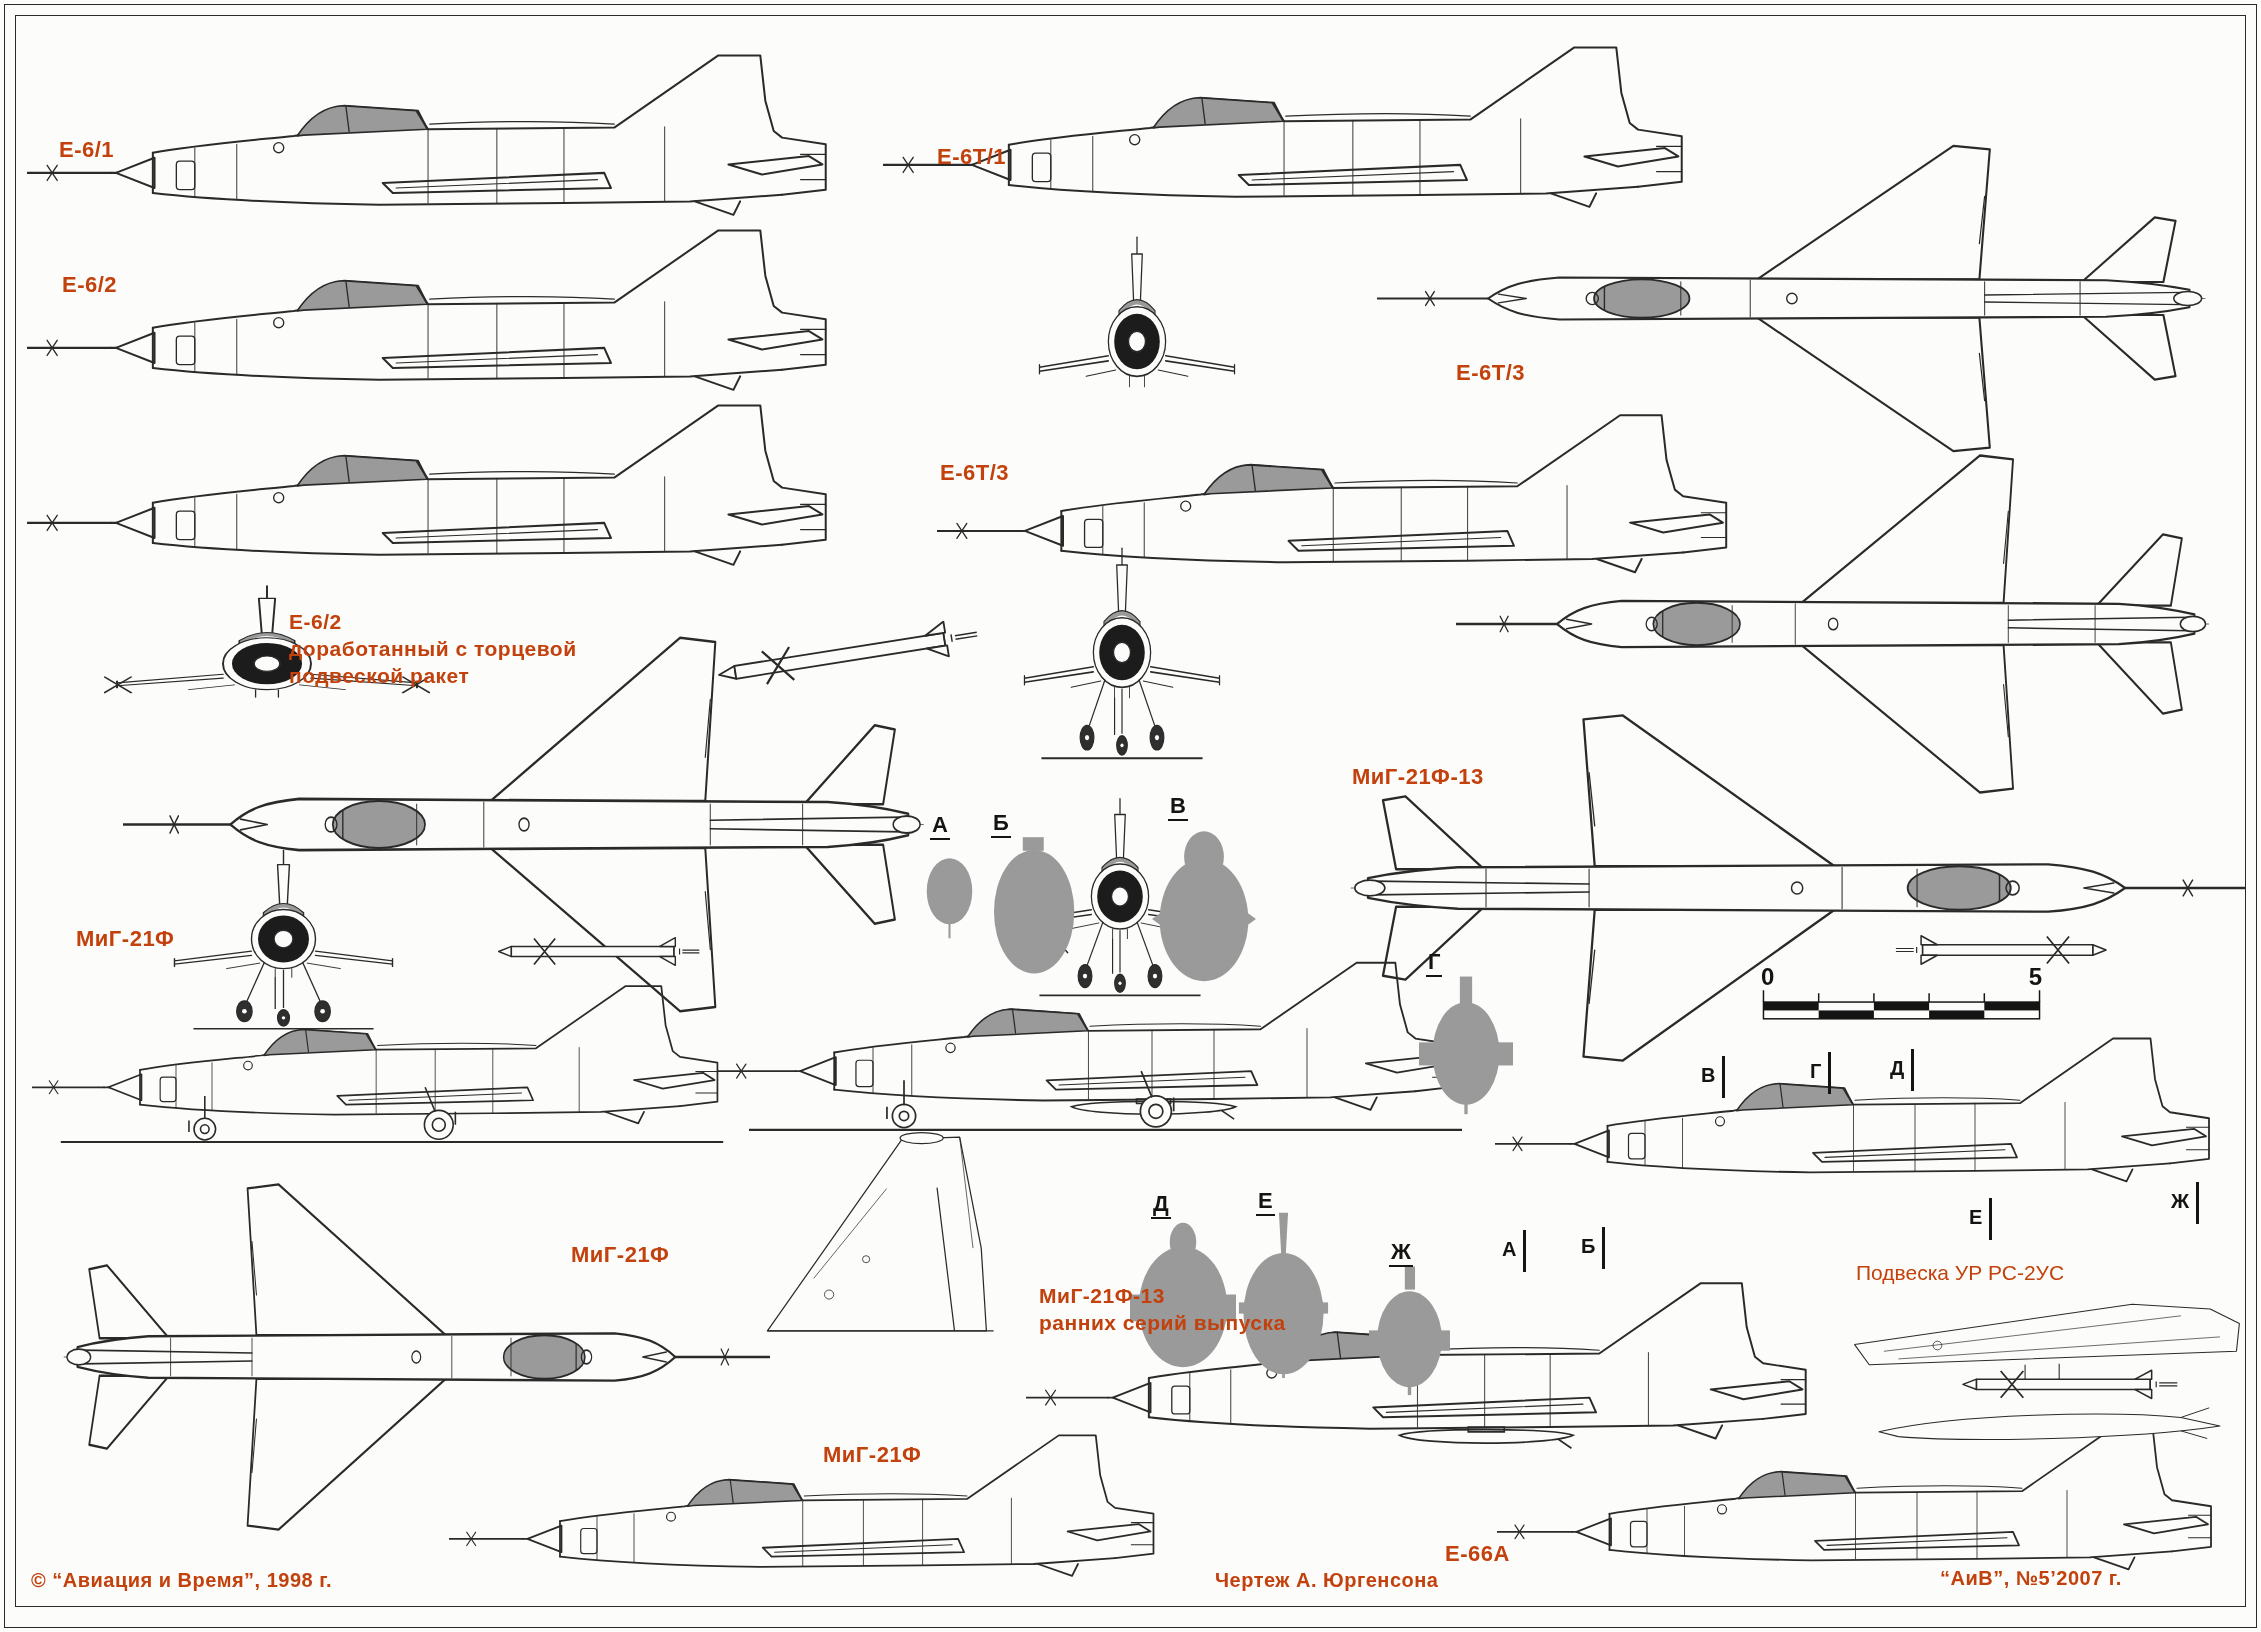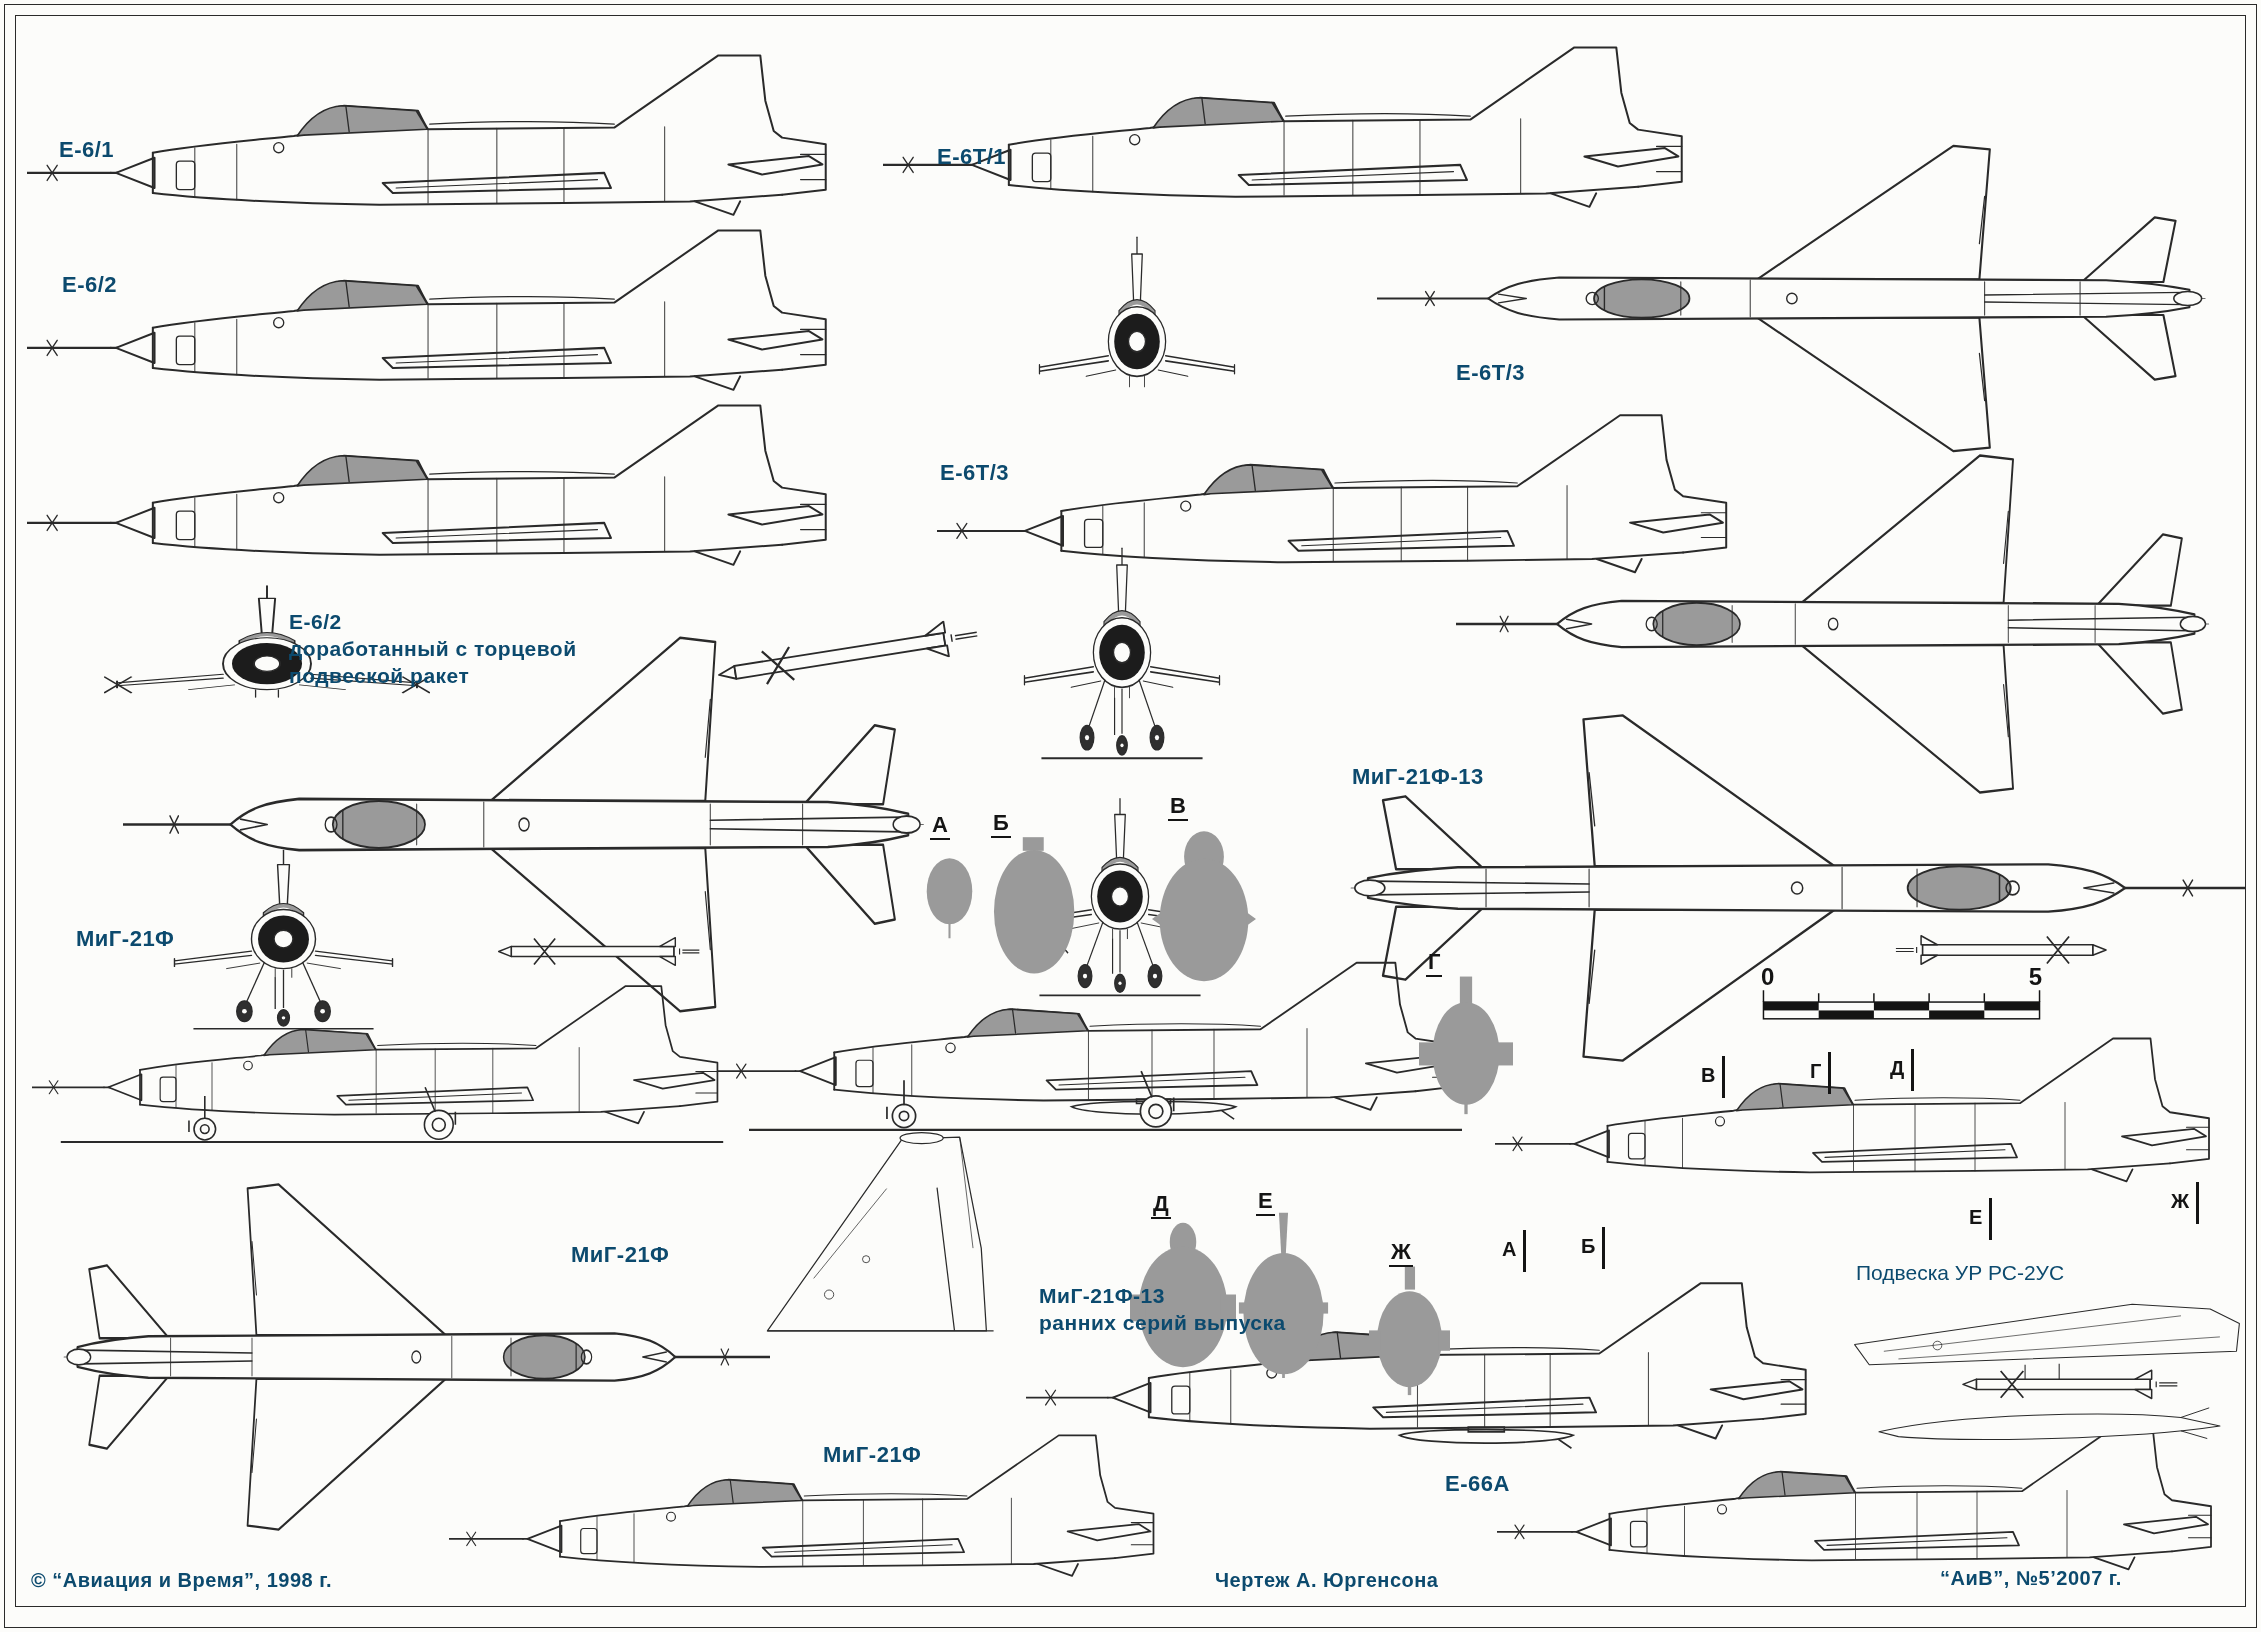--- a/index.html
+++ b/index.html
@@ -1,20 +1,20 @@
 <!DOCTYPE html>
 <html style="font-size:8px"><head>
 <meta charset="utf-8">
 <style>
   html,body{margin:0;padding:0;background:#e8e8e6;}
   #sheet{position:relative;width:2261px;height:1632px;background:#fcfcfa;overflow:hidden;
          font-family:"Liberation Sans","DejaVu Sans",sans-serif;color:#141414;}
   .frame{position:absolute;border:1px solid #2a2a2a;pointer-events:none;}
   .frame.inner{border-width:1.5px;}
-  .lbl{position:absolute;font-weight:700;font-size:22px;white-space:nowrap;color:#0c4a6e;letter-spacing:0.5px;}
+  .lbl{position:absolute;font-weight:700;font-size:22px;white-space:nowrap;color:#c2410c;letter-spacing:0.5px;}
   .lbl.block div{line-height:27px;}
   .lbl.reg{font-weight:400;font-size:21px;letter-spacing:0;}
   .lbl.foot{font-size:20px;}
   .xlet{position:absolute;font-weight:700;font-size:22px;color:#141414;}
   .xlet span{display:inline-block;border-bottom:2.5px solid #141414;padding:0 2px 2px 2px;line-height:0.95;}
   .stn{position:absolute;display:flex;align-items:flex-start;}
   .stn span{font-weight:700;font-size:20px;line-height:20px;}
   .stn .bar{width:2.5px;height:42px;background:#141414;margin-left:7px;margin-top:-9px;}
   .d{position:absolute;}
   .scale{position:absolute;}
@@ -378,20 +378,20 @@
   </div>
   <div class="lbl" style="left:1352px;top:764px;">МиГ-21Ф-13</div>
   <div class="lbl" style="left:76px;top:926px;">МиГ-21Ф</div>
   <div class="lbl" style="left:571px;top:1242px;">МиГ-21Ф</div>
   <div class="lbl block" style="left:1039px;top:1282px;font-size:21px;">
     <div>МиГ-21Ф-13</div>
     <div>ранних серий выпуска</div>
   </div>
   <div class="lbl reg" style="left:1856px;top:1261px;">Подвеска УР РС-2УС</div>
   <div class="lbl" style="left:823px;top:1442px;">МиГ-21Ф</div>
-  <div class="lbl" style="left:1445px;top:1471px;text-align:center;">Е-66А</div>
+  <div class="lbl" style="left:1445px;top:1541px;text-align:center;">Е-66А</div>
 
   <div class="lbl foot" style="left:31px;top:1569px;">© “Авиация и Время”, 1998 г.</div>
   <div class="lbl foot" style="left:1215px;top:1569px;">Чертеж А. Юргенсона</div>
   <div class="lbl foot" style="left:1940px;top:1567px;width:207px;">“АиВ”, №5’2007 г.</div>
 
 </div>
 
 
 </body></html>

